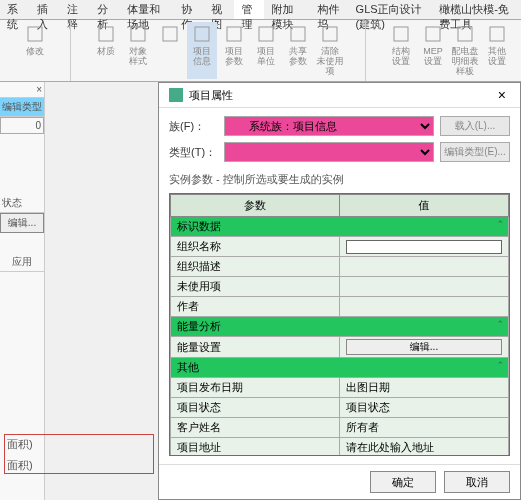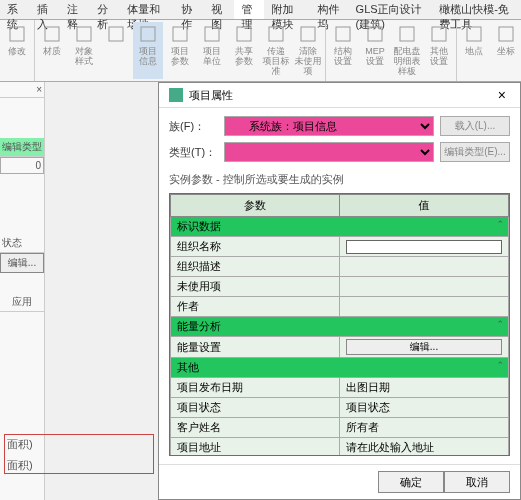--- a/index.html
+++ b/index.html
@@ -5,21 +5,21 @@
 * { box-sizing: border-box; margin: 0; padding: 0; font-family: "Microsoft YaHei", sans-serif; font-size: 11px; }
 body { background: #f0f0f0; width: 521px; height: 500px; overflow: hidden; position: relative; }
 
 
 .tabs { display: flex; background: #f0f0f0; border-bottom: 1px solid #aaa; height: 20px; }
 .tab { padding: 2px 7px; color: #333; cursor: pointer; }
 .tab.active { background: #fff; }
 
 
 .ribbon { background: #f5f5f5; height: 62px; display: flex; border-bottom: 1px solid #aaa; overflow: hidden; }
-.rgrp { border-right: 1px solid #ccc; padding: 2px 2px; display: flex; gap: 2px; }
+.rgrp { border-right: 1px solid #ccc; padding: 2px 20px; display: flex; gap: 2px; }
 .rbtn { display: flex; flex-direction: column; align-items: center; justify-content: flex-start; width: 30px; color: #888; padding: 2px 1px; }
 .rbtn svg { width: 20px; height: 20px; }
 .rbtn span { font-size: 9px; line-height: 10px; text-align: center; margin-top: 2px; }
 
 
 .leftpanel { position: absolute; left: 0; top: 82px; width: 45px; height: 418px; background: #f8f8f8; border-right: 1px solid #ccc; }
 .lp-sec { border-bottom: 1px solid #ccc; padding: 2px; font-size: 10px; color: #555; }
 
 
 .dialog { position: absolute; left: 158px; top: 82px; width: 363px; height: 418px; background: #fff; border: 1px solid #888; display: flex; flex-direction: column; }
@@ -38,21 +38,21 @@
 .tbl { width: 100%; border-collapse: collapse; }
 .tbl th { background: #d8e8d8; border: 1px solid #888; padding: 3px 6px; font-weight: normal; text-align: center; }
 .tbl td { border: 1px solid #aaa; padding: 2px 6px; height: 18px; }
 .tbl tr.grphdr td { background: #22c55e; font-weight: normal; position: relative; }
 .tbl tr.grphdr td .exp { position: absolute; right: 4px; top: 2px; font-size: 9px; color: #555; }
 .tbl tr.data td { background: #e8f2e8; }
 .tbl td:first-child { width: 50%; }
 .tbl input.cell { width: 100%; border: 1px solid #666; height: 14px; background: #fff; }
 .tbl button.cell { width: 100%; height: 16px; font-size: 10px; background: #eee; border: 1px solid #888; }
 
-.dlgfoot { padding: 6px 10px; display: flex; justify-content: flex-end; gap: 0; border-top: 1px solid #ddd; }
+.dlgfoot { padding: 6px 10px; display: flex; justify-content: flex-end; gap: 8px; border-top: 1px solid #ddd; }
 .dlgfoot button { width: 66px; height: 22px; background: #f0f0f0; border: 1px solid #888; }
 
 
 .redbox { position: absolute; left: 4px; top: 434px; width: 150px; height: 40px; border: 1px solid #c44; font-size: 10px; padding: 2px; color: #555; }
 </style>
 </head>
 <body>
 
 <div class="tabs" id="tabs">
     <div class="tab">系统</div>
@@ -117,26 +117,20 @@
       <div class="rbtn">
         <svg viewBox="0 0 20 20">
           <rect x="3" y="3" width="14" height="14" fill="none" stroke="#999" stroke-width="1"></rect>
         </svg>
         <span>共享<br>参数</span>
       </div>
       <div class="rbtn">
         <svg viewBox="0 0 20 20">
           <rect x="3" y="3" width="14" height="14" fill="none" stroke="#999" stroke-width="1"></rect>
         </svg>
-        <span>传递<br>项目标准</span>
-      </div>
-      <div class="rbtn">
-        <svg viewBox="0 0 20 20">
-          <rect x="3" y="3" width="14" height="14" fill="none" stroke="#999" stroke-width="1"></rect>
-        </svg>
         <span>清除<br>未使用项</span>
       </div>
     </div>
     <div class="rgrp">
       <div class="rbtn">
         <svg viewBox="0 0 20 20">
           <rect x="3" y="3" width="14" height="14" fill="none" stroke="#999" stroke-width="1"></rect>
         </svg>
         <span>结构<br>设置</span>
       </div>
@@ -170,21 +164,21 @@
         <svg viewBox="0 0 20 20">
           <rect x="3" y="3" width="14" height="14" fill="none" stroke="#999" stroke-width="1"></rect>
         </svg>
         <span>坐标</span>
       </div>
     </div>
   </div>
 
 <div class="leftpanel">
   <div class="lp-sec" style="text-align:right">×</div>
-  <div class="lp-sec" style="margin-top:40px;background:#86efac">编辑类型</div>
+  <div class="lp-sec" style="background:#7dd3fc">编辑类型</div>
   <div class="lp-sec" style="text-align:right;border:1px solid #aaa">0</div>
   <div class="lp-sec" style="margin-top:60px">状态</div>
   <div class="lp-sec" style="background:#eee;text-align:center;border:1px solid #888">编辑...</div>
   <div class="lp-sec" style="margin-top:20px;text-align:center">应用</div>
 </div>
 
 <div class="redbox">
   <div>面积)</div>
   <div style="margin-top:6px">面积)</div>
 </div>

